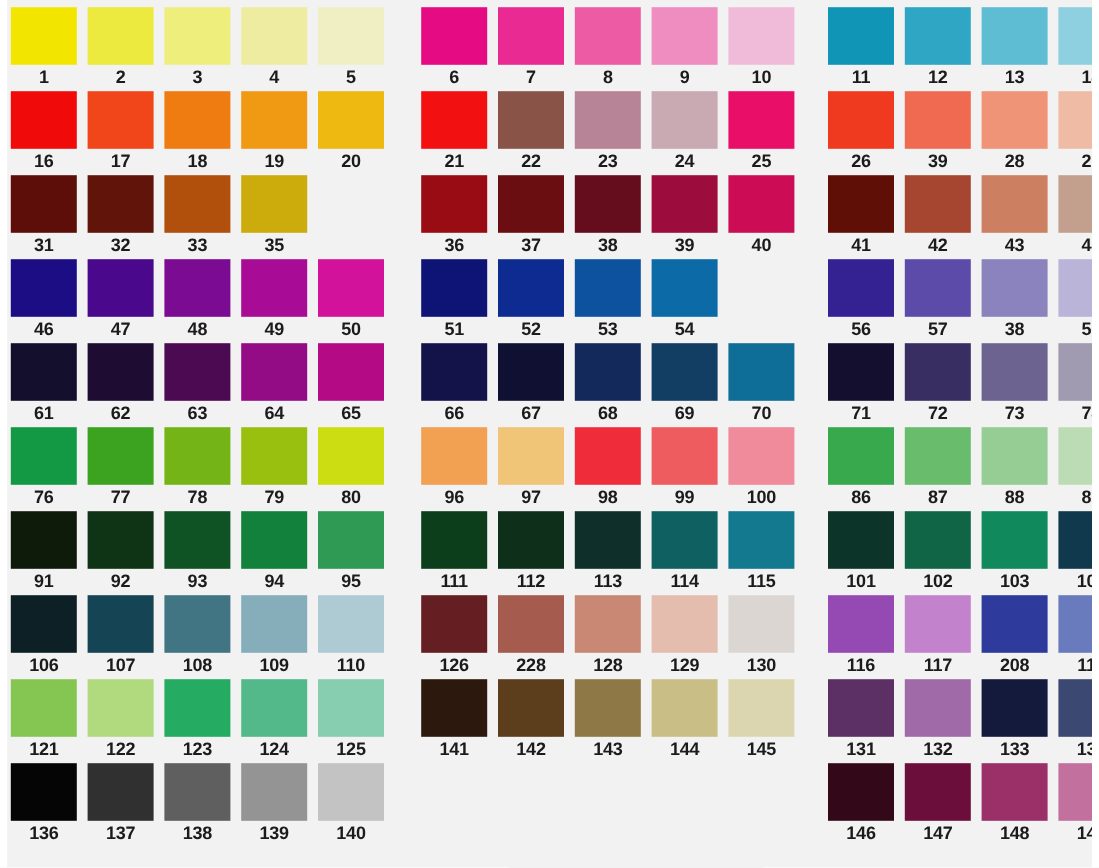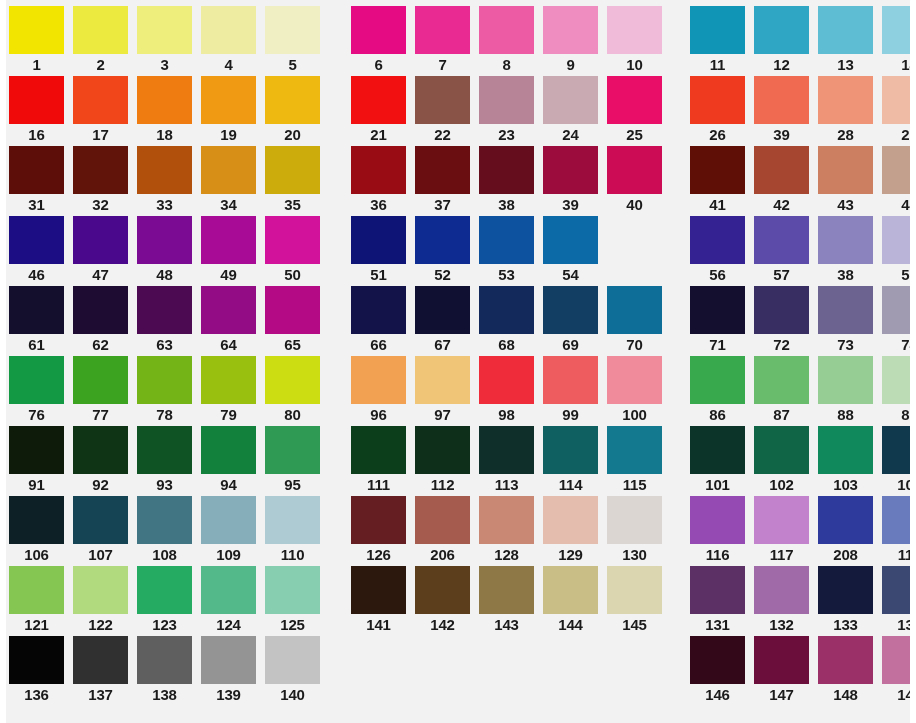--- a/index.html
+++ b/index.html
@@ -145,24 +145,20 @@
           </div>
           <div class="cell">
             <div class="swatch" style="background-color: rgb(97, 20, 10);"></div>
             <div class="cell-label">32</div>
           </div>
           <div class="cell">
             <div class="swatch" style="background-color: rgb(176, 80, 12);"></div>
             <div class="cell-label">33</div>
           </div>
           <div class="cell">
-            <div class="swatch" style="background-color: rgb(215, 143, 23);"></div>
-            <div class="cell-label">34</div>
-          </div>
-          <div class="cell">
             <div class="swatch" style="background-color: rgb(204, 172, 13);"></div>
             <div class="cell-label">35</div>
           </div>
         </div>
       <div class="row">
           <div class="cell">
             <div class="swatch" style="background-color: rgb(29, 13, 132);"></div>
             <div class="cell-label">46</div>
           </div>
           <div class="cell">
@@ -467,21 +463,21 @@
             <div class="cell-label">115</div>
           </div>
         </div>
       <div class="row">
           <div class="cell">
             <div class="swatch" style="background-color: rgb(101, 30, 34);"></div>
             <div class="cell-label">126</div>
           </div>
           <div class="cell">
             <div class="swatch" style="background-color: rgb(165, 91, 78);"></div>
-            <div class="cell-label">206</div>
+            <div class="cell-label">228</div>
           </div>
           <div class="cell">
             <div class="swatch" style="background-color: rgb(201, 136, 116);"></div>
             <div class="cell-label">128</div>
           </div>
           <div class="cell">
             <div class="swatch" style="background-color: rgb(229, 189, 174);"></div>
             <div class="cell-label">129</div>
           </div>
           <div class="cell">

